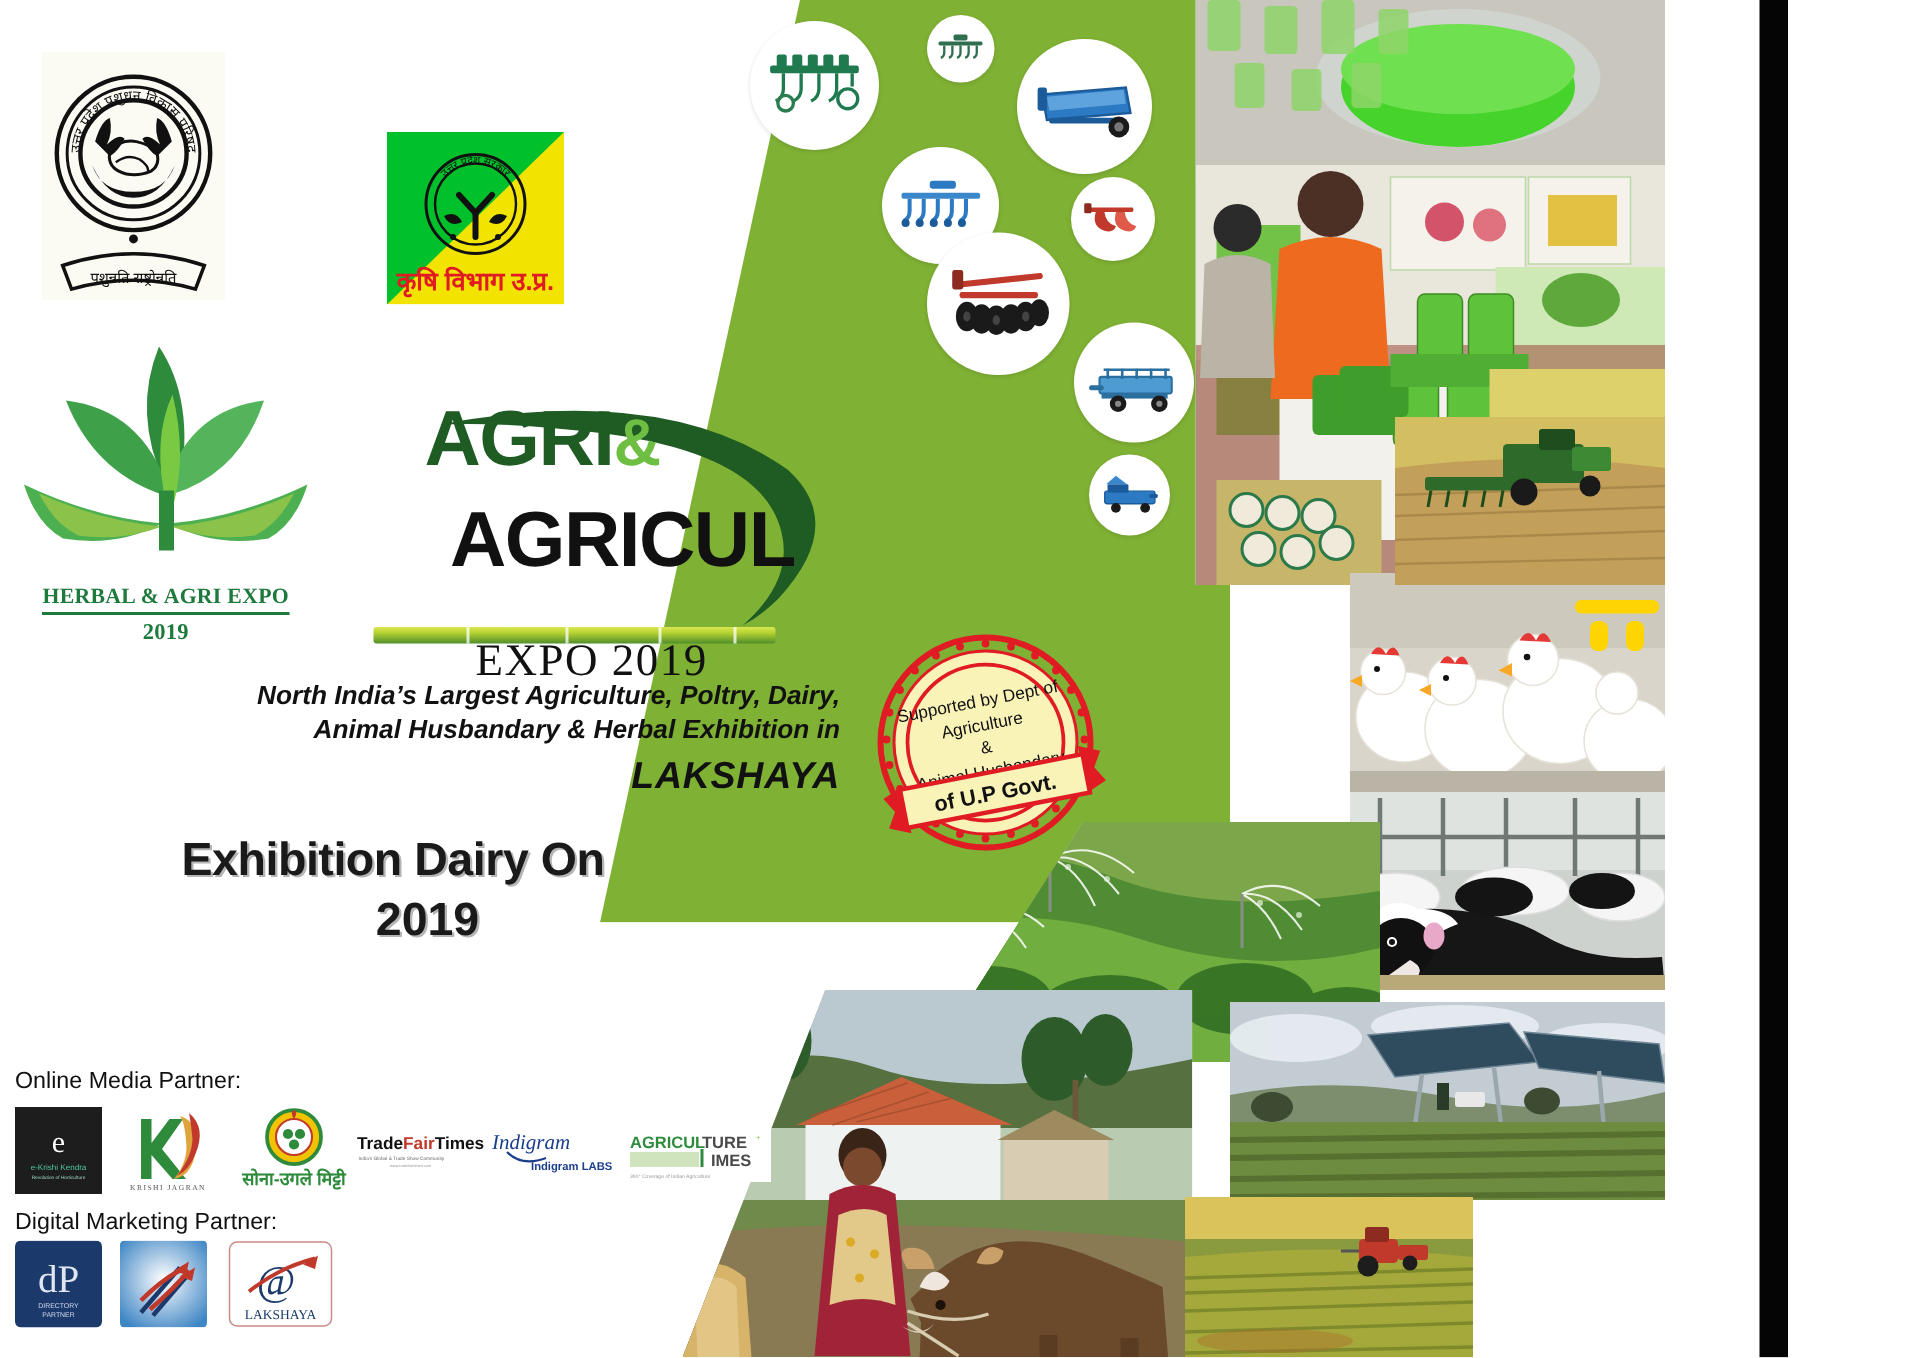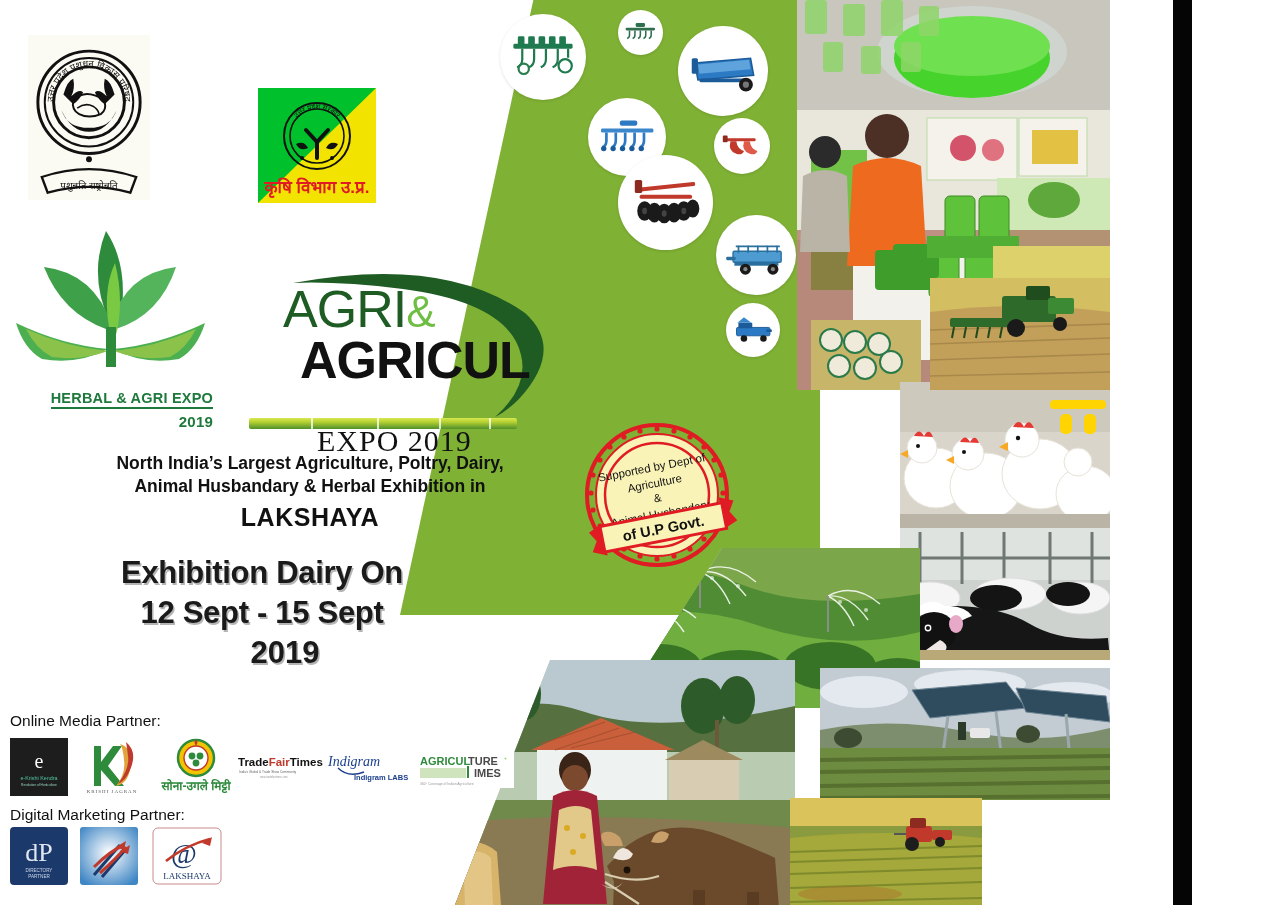--- a/index.html
+++ b/index.html
@@ -24,41 +24,41 @@
   .photo{position:absolute;overflow:hidden;background:#cfcfcf;}
   .ph-inner{position:absolute;inset:0;}
 
   
   .gov1{position:absolute;left:28px;top:35px;width:122px;height:165px;background:#fbfaf3;
         display:flex;align-items:center;justify-content:center;}
   .gov2{position:absolute;left:258px;top:88px;width:118px;height:115px;overflow:hidden;}
 
   
   .leaflogo{position:absolute;left:8px;top:205px;width:205px;height:230px;}
-  .leaflogo-cap{position:absolute;left:8px;top:390px;width:205px;text-align:right;
-      color:#1E7A3C;font-weight:bold;font-size:14.5px;letter-spacing:.2px;}
+  .leaflogo-cap{position:absolute;left:8px;top:390px;width:205px;text-align:center;
+      color:#1E7A3C;font-weight:bold;font-size:14.5px;letter-spacing:.2px;font-family:Liberation Serif, serif;}
   .leaflogo-cap .u{border-bottom:2px solid #1E7A3C;padding-bottom:1px;display:inline-block;}
   .leaflogo-cap .yr{display:block;margin-top:4px;font-size:15px;}
 
   
   .wordmark{position:absolute;left:245px;top:255px;width:300px;height:175px;}
-  .wm-agri{position:absolute;left:38px;top:24px;font-size:52px;font-weight:normal;
+  .wm-agri{position:absolute;left:38px;top:8px;font-size:52px;font-weight:bold;
       color:#1F5C24;letter-spacing:-1px;font-family:"Liberation Sans",sans-serif;}
   .wm-amp{color:#6FBE44;font-size:44px;}
   .wm-herbal{position:absolute;left:55px;top:75px;font-size:52px;font-weight:bold;
       color:#111;letter-spacing:-1px;}
   .wm-expo{position:absolute;left:72px;top:128px;font-size:30px;color:#111;
       font-family:"Liberation Serif",serif;letter-spacing:1px;margin-top:41px;}
   .wm-swoosh{position:absolute;left:0;top:0;width:300px;height:175px;}
   .wm-bar{position:absolute;left:4px;top:163px;width:268px;height:11px;border-radius:2px;
       background:linear-gradient(180deg,#d9e84f 0%,#b7d233 35%,#4f8f2a 100%);}
   .wm-bar i{position:absolute;top:0;width:2px;height:11px;background:rgba(255,255,255,.75);}
 
   
-  .head{position:absolute;left:60px;top:452px;width:500px;text-align:center;color:#111;}
+  .head{position:absolute;left:60px;top:452px;width:500px;text-align:right;color:#111;font-style:italic;}
   .head .l1{font-size:17.5px;font-weight:bold;line-height:1.32;}
   .head .city{font-size:25px;font-weight:bold;margin-top:5px;letter-spacing:.5px;}
 
   .held{position:absolute;left:62px;top:555px;width:400px;text-align:center;color:#1a1a1a;}
   .held .h1{font-size:31px;font-weight:bold;letter-spacing:-.3px;
       text-shadow:1.5px 1.5px 0 rgba(120,120,120,.55);}
   .held .h2{font-size:31px;font-weight:bold;letter-spacing:-.3px;margin-top:4px;
       text-shadow:1.5px 1.5px 0 rgba(120,120,120,.55);}
   .held .h3{font-size:31px;font-weight:bold;margin-top:4px;margin-left:46px;
       text-shadow:1.5px 1.5px 0 rgba(120,120,120,.55);}
@@ -626,21 +626,20 @@
   </div>
 
   <div class="head">
     <div class="l1">North India’s Largest Agriculture, Poltry, Dairy,</div>
     <div class="l1">Animal Husbandary &amp; Herbal Exhibition in</div>
     <div class="city">LAKSHAYA</div>
   </div>
 
   <div class="held">
     <div class="h1">Exhibition Dairy On</div>
-    <div class="h2">12 Sept - 15 Sept</div>
     <div class="h3">2019</div>
   </div>
 
   <div class="seal">
     <svg viewBox="0 0 165 165" width="165" height="165">
       <circle cx="82" cy="80" r="70" fill="none" stroke="#E01B24" stroke-width="4"></circle>
       <circle cx="82" cy="80" r="61" fill="#FAF3B8"></circle>
       <circle cx="82" cy="80" r="61" fill="none" stroke="#E01B24" stroke-width="2"></circle>
       <g fill="#E01B24">
         <circle cx="82" cy="14" r="2.6"></circle>

